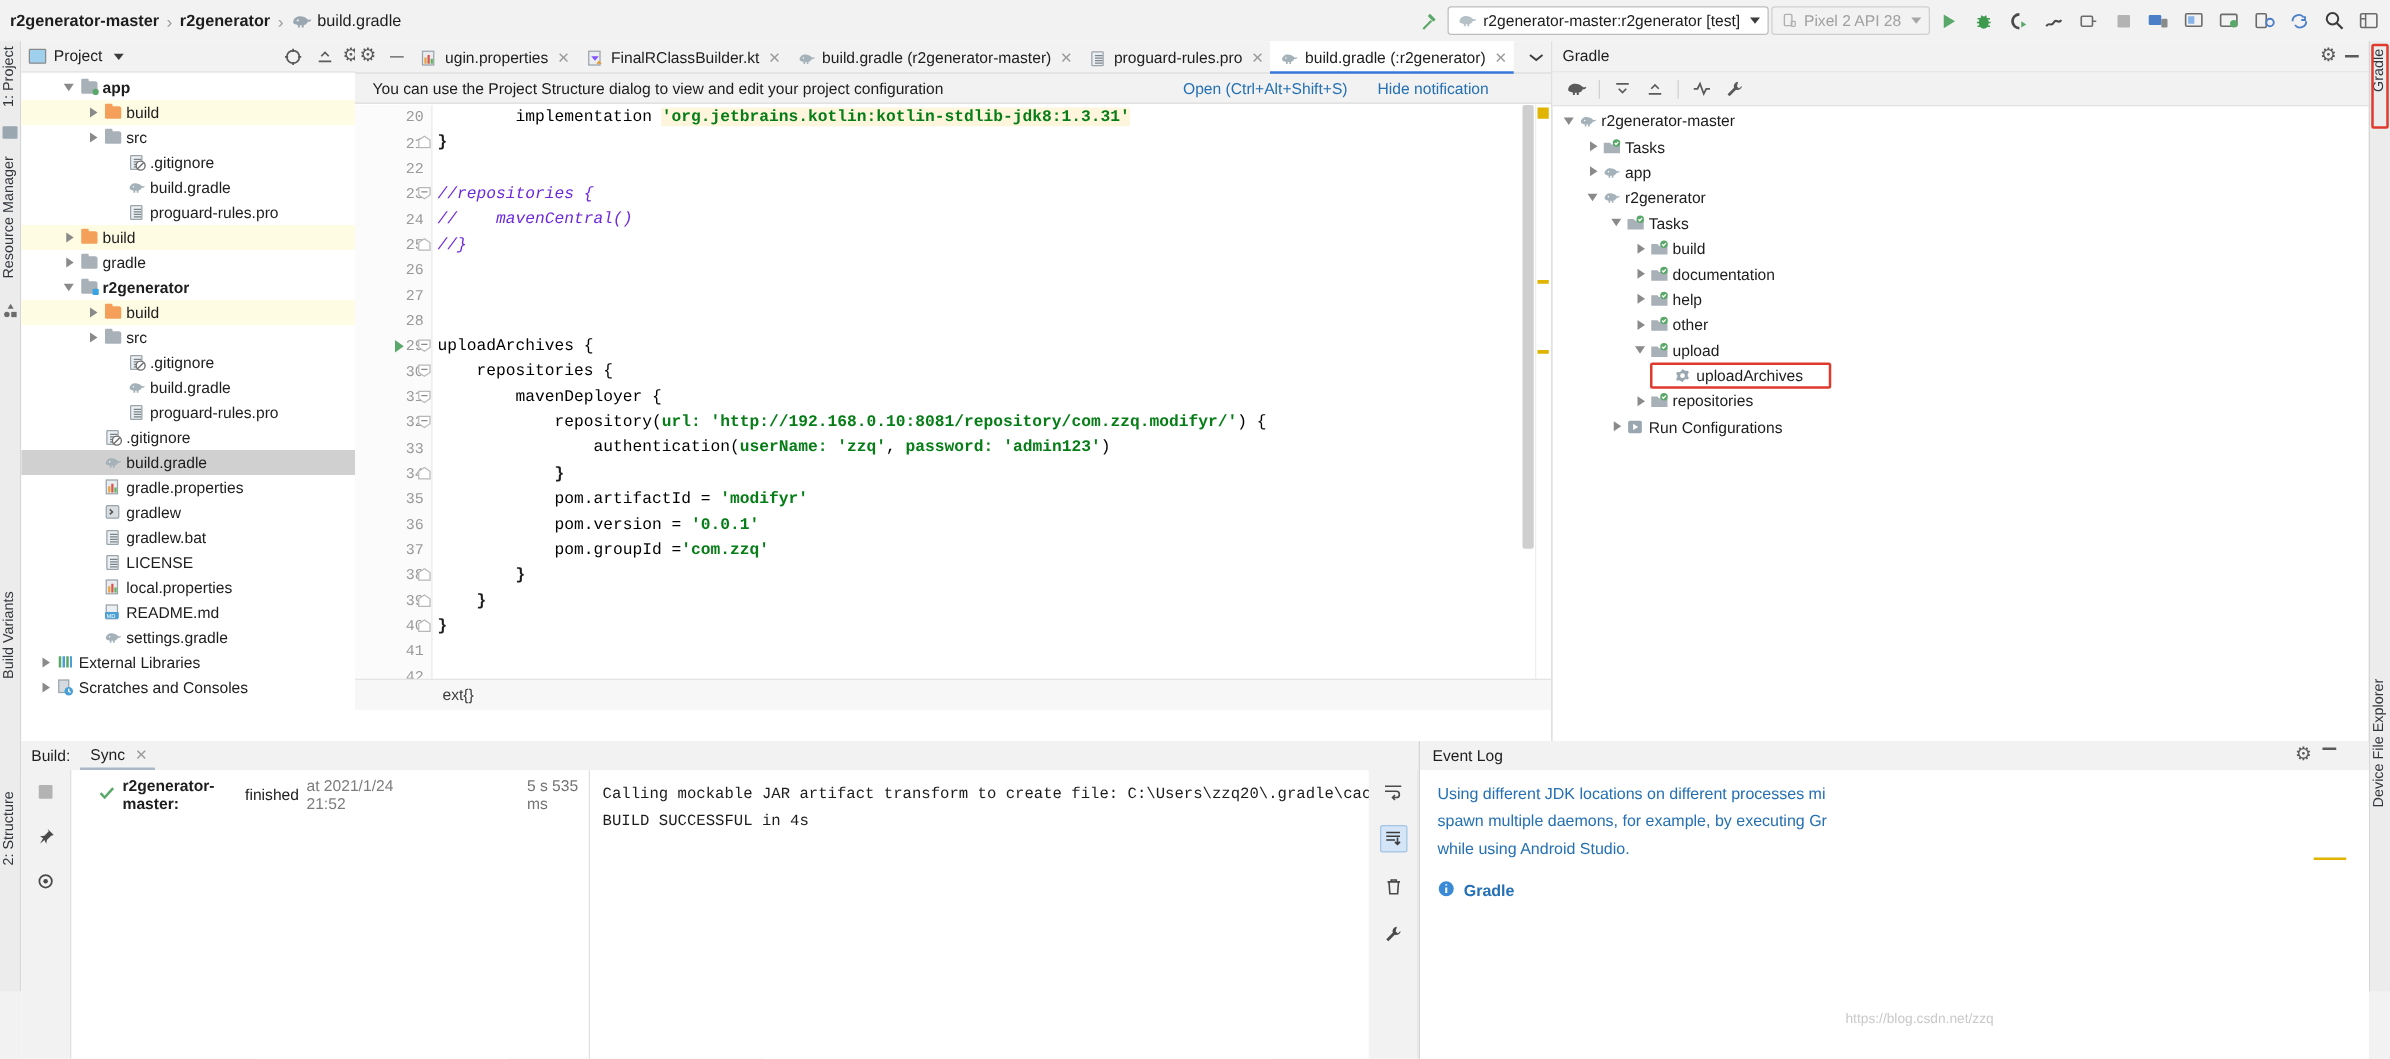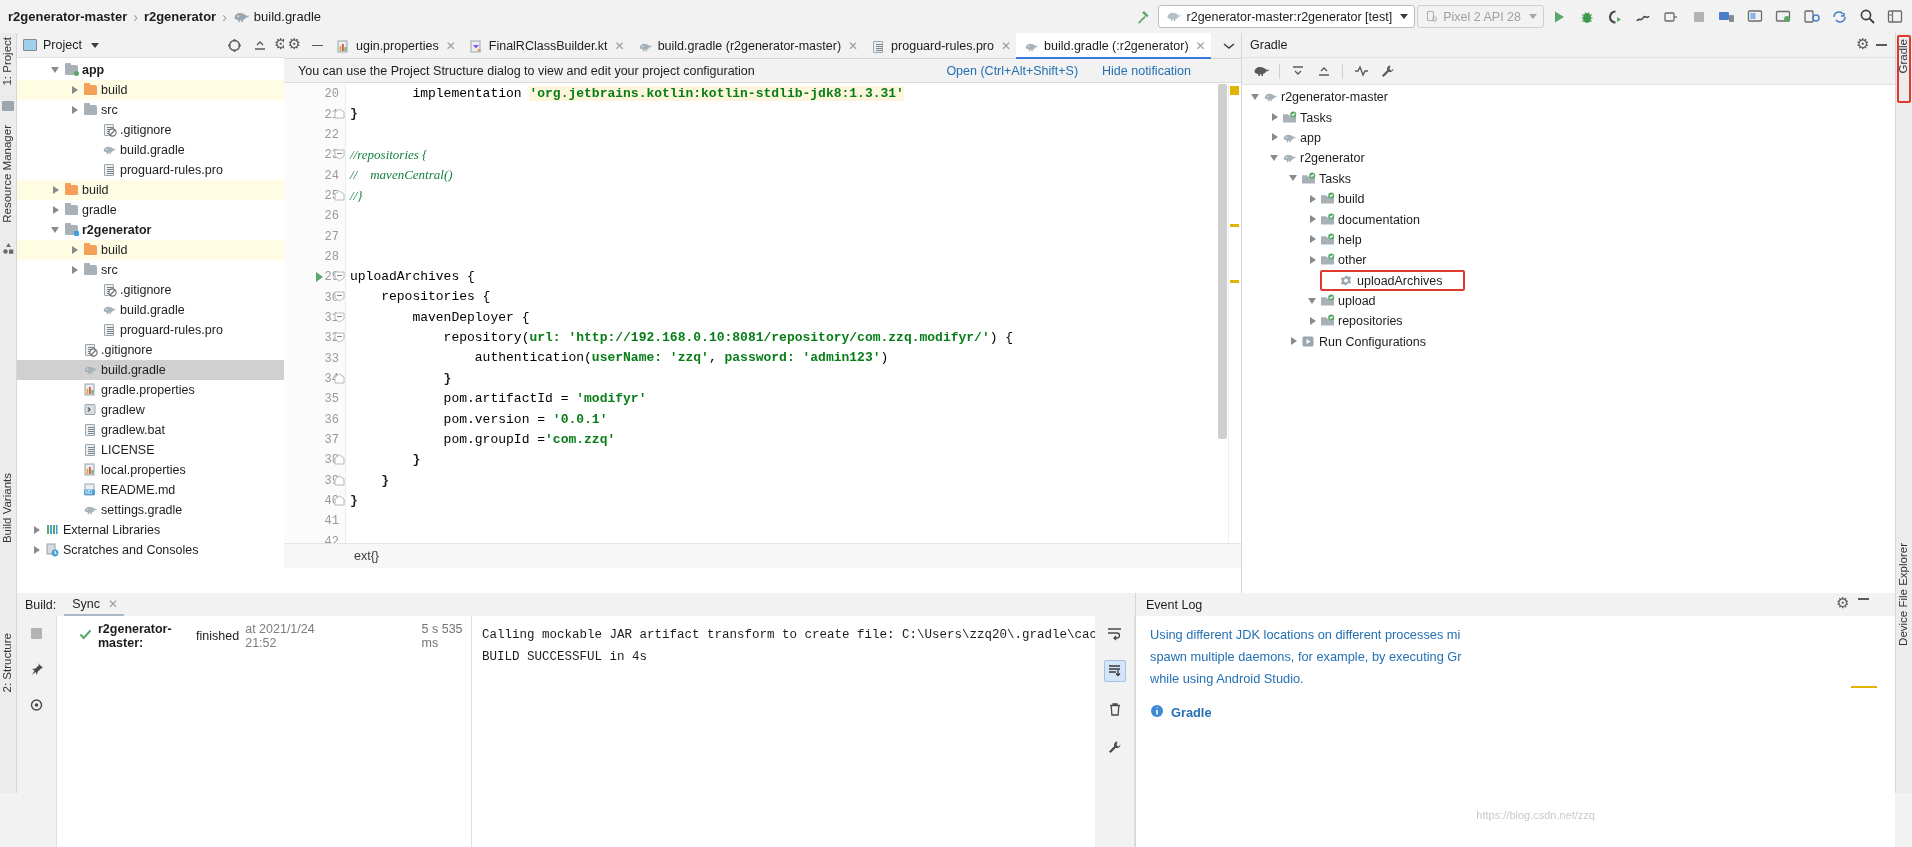--- a/index.html
+++ b/index.html
@@ -93,21 +93,21 @@
 
   .code-wrap { position:absolute; left:0; right:0; top:51px; bottom:25px; background:#fff; display:flex;}
   .gutter { width:62px; background:#fbfbfb; border-right:1px solid #ececec; position:relative; flex:0 0 auto;}
   .gline { height:20.35px; display:flex; align-items:center; justify-content:flex-end;
            padding-right:6px; font-size:12px; color:#999; font-family:"Liberation Mono", monospace;}
   .code { position:relative; flex:1; overflow:hidden; font-family:"Liberation Mono", monospace;
           font-size:13px; padding-left:4px; }
   .cline { height:20.35px; line-height:20.35px; white-space:pre; }
   .str { color:#067d17; font-weight:bold; }
   .strhl { background:#fdf6dd; }
-  .cmt { color:#15803d; font-style:italic;font-family:Liberation Serif, serif; }
+  .cmt { color:#6d28d9; font-style:italic; }
   .nm { color:#000; }
   .brace { font-weight:bold; }
   .breadcrumb-bottom { position:absolute; left:0; right:0; bottom:0; height:25px;
           background:#f7f7f7; border-top:1px solid #e4e4e4; display:flex; align-items:center;
           padding-left:70px; font-size:12.5px; color:#3c3c3c; }
   .scroll-v { position:absolute; right:13px; top:0; width:10px; bottom:0; }
   .scroll-thumb { position:absolute; left:0; width:9px; background:#cfcfcf; border-radius:2px; }
   .markerbar { position:absolute; right:0; top:0; width:13px; bottom:0; background:#fff; border-left:1px solid #eee; }
   .marker { position:absolute; right:2px; width:9px; height:3px; }
 
@@ -859,39 +859,39 @@
           <span class="tw" style="width: 13px; height: 13px; position: relative; flex: 0 0 auto;">
             <i class="tri-r"></i>
           </span>
           <span class="ticon" style="margin-right: 3px;"><svg width="15" height="13" viewBox="0 0 15 13">
               <path d="M1 3.2h5l1.2 1.3H14V11.5H1z" fill="#a9b1b8"></path>
               <circle cx="11.2" cy="3.4" r="3" fill="#59a869"></circle>
               <path d="M9.8 3.4l1 1.1 1.9-2" stroke="#fff" stroke-width="1.1" fill="none"></path>
             </svg></span>
           <span>other</span>
         </div>
+        <div class="grow" style="padding-left: 65px; position: relative;">
+          <span class="tw" style="width: 13px; height: 13px; position: relative; flex: 0 0 auto;">
+            <i class="tri-d"></i>
+          </span>
+          <span class="ticon" style="margin-right: 3px;"><svg width="15" height="13" viewBox="0 0 15 13">
+              <path d="M1 3.2h5l1.2 1.3H14V11.5H1z" fill="#a9b1b8"></path>
+              <circle cx="11.2" cy="3.4" r="3" fill="#59a869"></circle>
+              <path d="M9.8 3.4l1 1.1 1.9-2" stroke="#fff" stroke-width="1.1" fill="none"></path>
+            </svg></span>
+          <span>upload</span>
+        </div>
         <div class="grow" style="padding-left: 84px; position: relative;">
           <span class="tw" style="width: 13px; height: 13px; position: relative; flex: 0 0 auto;"></span>
           <span class="ticon" style="margin-right: 3px;"><svg width="14" height="13" viewBox="0 0 14 13">
               <path d="M7 1.2l1.3 1a4.6 4.6 0 011.4.6l1.6-.3.8 1.4-1 1.3q.1.4.1.8t-.1.8l1 1.3-.8 1.4-1.6-.3a4.6 4.6 0 01-1.4.6L7 11.8l-1.3-1a4.6 4.6 0 01-1.4-.6l-1.6.3-.8-1.4 1-1.3Q2.8 7.4 2.8 7t.1-.8l-1-1.3.8-1.4 1.6.3a4.6 4.6 0 011.4-.6z" fill="#9aa7b0"></path>
               <circle cx="7" cy="6.5" r="1.9" fill="#fff"></circle>
             </svg></span>
           <span>uploadArchives</span>
           <span class="redbox" style="left: 78px; top: -1px; width: 145px; height: 21px; position: absolute;"></span>
-        </div>
-        <div class="grow" style="padding-left: 65px; position: relative;">
-          <span class="tw" style="width: 13px; height: 13px; position: relative; flex: 0 0 auto;">
-            <i class="tri-d"></i>
-          </span>
-          <span class="ticon" style="margin-right: 3px;"><svg width="15" height="13" viewBox="0 0 15 13">
-              <path d="M1 3.2h5l1.2 1.3H14V11.5H1z" fill="#a9b1b8"></path>
-              <circle cx="11.2" cy="3.4" r="3" fill="#59a869"></circle>
-              <path d="M9.8 3.4l1 1.1 1.9-2" stroke="#fff" stroke-width="1.1" fill="none"></path>
-            </svg></span>
-          <span>upload</span>
         </div>
         <div class="grow" style="padding-left: 65px; position: relative;">
           <span class="tw" style="width: 13px; height: 13px; position: relative; flex: 0 0 auto;">
             <i class="tri-r"></i>
           </span>
           <span class="ticon" style="margin-right: 3px;"><svg width="15" height="13" viewBox="0 0 15 13">
               <path d="M1 3.2h5l1.2 1.3H14V11.5H1z" fill="#a9b1b8"></path>
               <circle cx="11.2" cy="3.4" r="3" fill="#59a869"></circle>
               <path d="M9.8 3.4l1 1.1 1.9-2" stroke="#fff" stroke-width="1.1" fill="none"></path>
             </svg></span>

